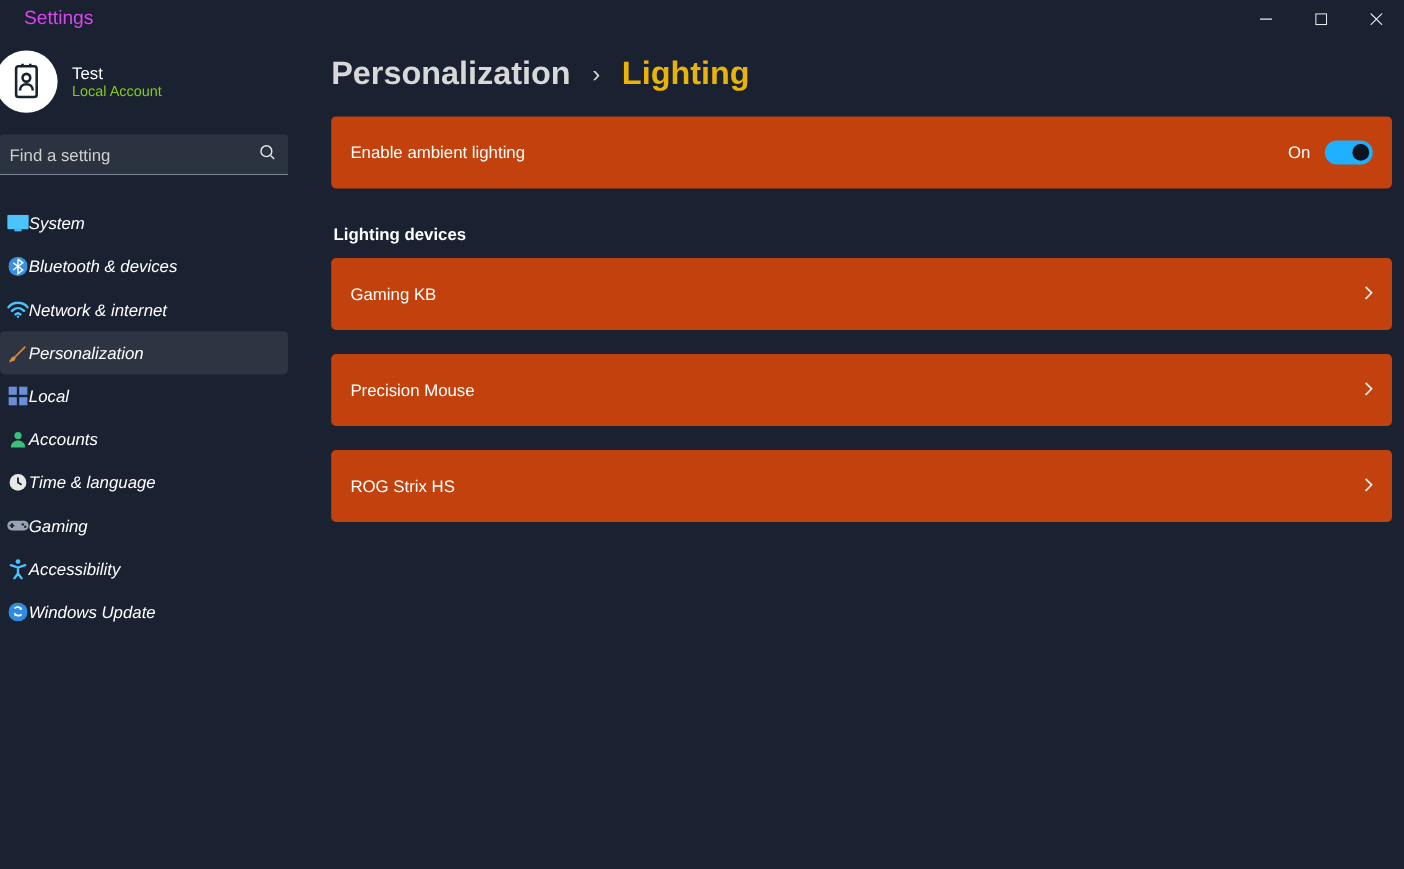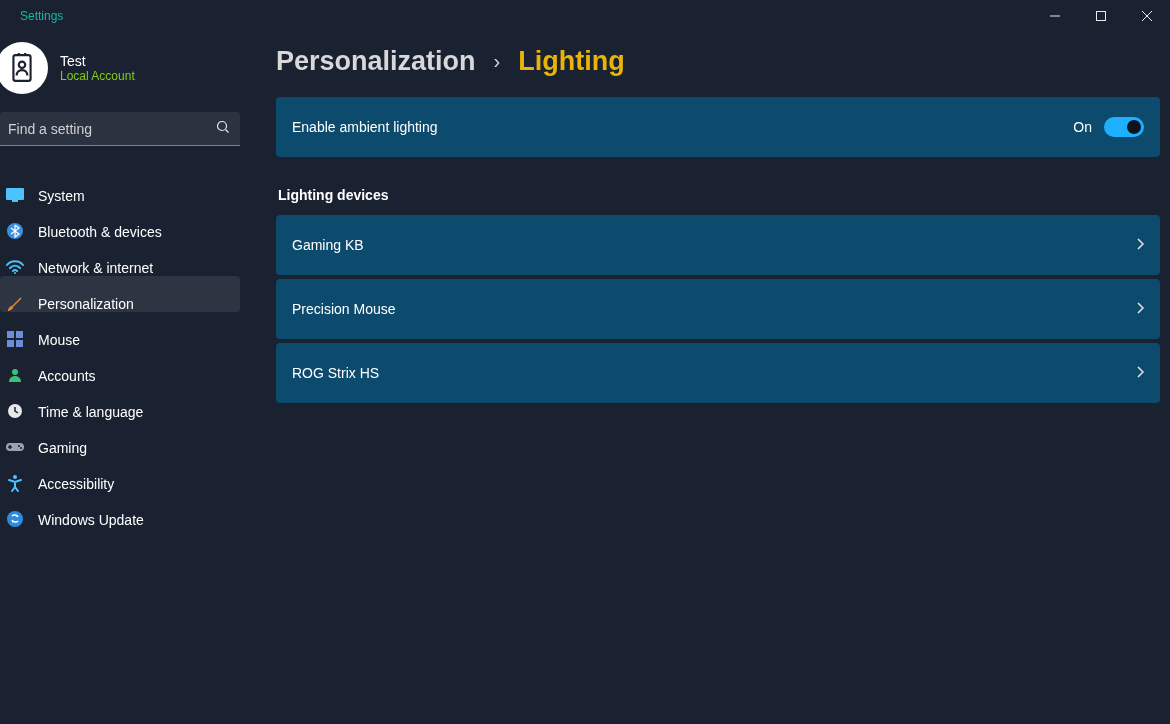--- a/index.html
+++ b/index.html
@@ -15,21 +15,21 @@
 }
 
 
 .titlebar {
   height: 32px;
   display: flex;
   align-items: center;
   padding-left: 20px;
   position: relative;
 }
-.titlebar .app-title { font-size: 12px; color: #14b8a6; }
+.titlebar .app-title { font-size: 16px; color: #d946ef; }
 .win-controls {
   position: absolute;
   right: 0;
   top: 0;
   display: flex;
   height: 32px;
 }
 .win-btn {
   width: 46px;
   height: 32px;
@@ -91,26 +91,26 @@
   font-size: 14px;
   padding-left: 2px;
 }
 .search input::placeholder { color: #d0d0d0; }
 .search-ico { color: #e8e8e8; }
 
 .nav { list-style: none; }
 .nav-item {
   height: 36px;
   display: flex;
-  align-items: flex-end;
-  gap: 14px;
+  align-items: center;
   padding-left: 6px;
   border-radius: 4px;
   font-size: 14px;
   cursor: default;
+  font-style: italic;
 }
 .nav-item.selected { background: #2d3442; }
 .nav-icon {
   width: 18px;
   height: 18px;
   display: flex;
   align-items: center;
   justify-content: center;
   flex-shrink: 0;
 }
@@ -124,21 +124,21 @@
   display: flex;
   align-items: baseline;
   gap: 18px;
   margin-bottom: 20px;
 }
 .crumb-parent { font-size: 27px; font-weight: 600; color: #d8d8d8; }
 .crumb-sep { font-size: 20px; color: #d8d8d8; position: relative; top: -2px;}
 .crumb-current { font-size: 27px; font-weight: 600; color: #eab308; }
 
 .card {
-  background: #0c4a6e;
+  background: #c2410c;
   border-radius: 4px;
   padding: 0 16px;
   min-height: 60px;
   display: flex;
   align-items: center;
   justify-content: space-between;
   margin-bottom: 4px;
 }
 .card-label { font-size: 14px; }
 .toggle-group { display: flex; align-items: center; gap: 12px; }
@@ -159,21 +159,21 @@
   top: 3px;
   right: 3px;
 }
 
 .section-title {
   font-size: 14px;
   font-weight: 600;
   margin: 30px 0 12px 2px;
 }
 
-.device-list .card { margin-bottom: 4px; }
+.device-list .card { margin-bottom: 20px; }
 .chev { color: #e8e8e8; }
 </style>
 </head>
 <body>
 
 <div class="titlebar">
   <span class="app-title">Settings</span>
   <div class="win-controls">
     <div class="win-btn">
       <svg viewBox="0 0 10 10">
@@ -259,21 +259,21 @@
       </li>
       <li class="nav-item">
         <span class="nav-icon">
             <svg width="16" height="16" viewBox="0 0 16 16">
               <rect x="0" y="0" width="7" height="7" fill="#6a8fd8"></rect>
               <rect x="9" y="0" width="7" height="7" fill="#6a8fd8"></rect>
               <rect x="0" y="9" width="7" height="7" fill="#6a8fd8"></rect>
               <rect x="9" y="9" width="7" height="7" fill="#6a8fd8"></rect>
             </svg>
           </span>
-        <span>Mouse</span>
+        <span>Local</span>
       </li>
       <li class="nav-item">
         <span class="nav-icon">
             <svg width="16" height="16" viewBox="0 0 16 16">
               <circle cx="8" cy="5" r="3" fill="#3bbf7a"></circle>
               <path d="M2 15c0-4 3-6 6-6s6 2 6 6z" fill="#3bbf7a"></path>
             </svg>
           </span>
         <span>Accounts</span>
       </li>

